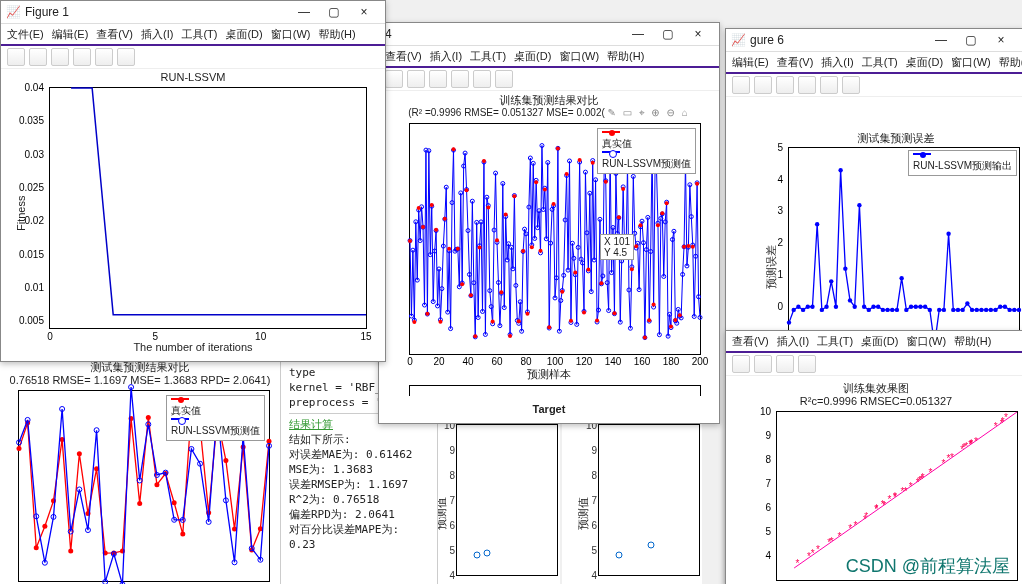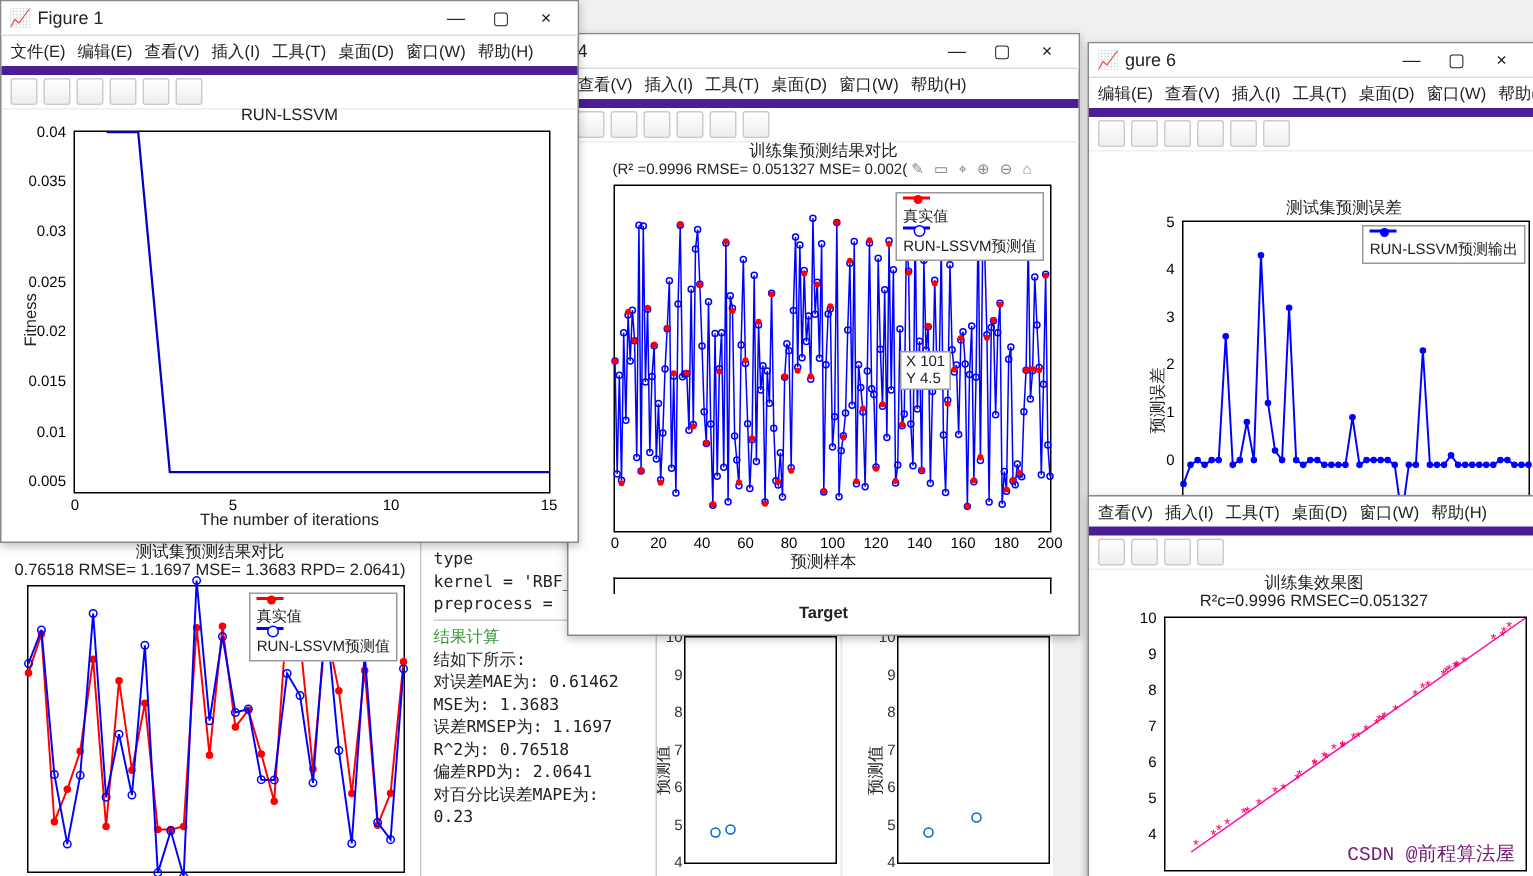--- a/index.html
+++ b/index.html
@@ -30,21 +30,21 @@
   }
   .titlebar .icon { width:14px;height:14px;margin-right:4px;display:flex;align-items:center;justify-content:center; }
   .titlebar .spacer { flex: 1; }
   .titlebar .btn { width:30px; text-align:center; cursor:default; }
   .menubar {
     height: 20px;
     display: flex;
     align-items: center;
     gap: 8px;
     padding: 0 6px;
-    border-bottom: 6px solid #4c1d95;
+    border-bottom: 2px solid #4c1d95;
     font-size: 11px;
     overflow:hidden;
     white-space:nowrap;
   }
   .toolbar {
     height: 22px;
     display: flex;
     align-items: center;
     gap: 4px;
     padding: 0 6px;
@@ -75,23 +75,22 @@
     border:1px solid #ccc;
     padding:4px 8px;
     font-family: Consolas, monospace;
     font-size:11px;
     line-height:15px;
   }
   .watermark {
     position:absolute;
     right:12px;
     bottom:6px;
-    color:#701a75;
-    font-size:13px;
-    font-family:Liberation Mono, monospace;
+    color:#0f766e;
+    font-size:18px;
   }
   svg { position:absolute; left:0; top:0; overflow:visible; }
 </style>
 </head>
 <body>
 
 <div class="window" style="left:725px;top:28px;width:296px;height:556px;">
   <div class="titlebar">
     <span class="icon">📈</span>
     <span>gure 6</span>
@@ -293,21 +292,21 @@
       <div class="tick" style="right: calc(100% + 2px); top: -5px;">10</div>
     </div>
   <div class="axis-title y-title" style="left:14px;top:110px;">预测值</div>
 </div>
 
 <div class="console" style="left:280px;top:360px;width:140px;height:220px;">
   <div>type</div>
   <div>kernel       = 'RBF_</div>
   <div>preprocess = 'prep</div>
   <div style="border-top:1px solid #ccc;margin:3px 0;"></div>
-  <div style="color:#393;">结果计算</div>
+  <div style="color:#393;text-decoration:underline;">结果计算</div>
   <div>结如下所示:</div>
   <div>对误差MAE为: 0.61462</div>
   <div>MSE为:    1.3683</div>
   <div>误差RMSEP为:   1.1697</div>
   <div>R^2为:   0.76518</div>
   <div>偏差RPD为:  2.0641</div>
   <div>对百分比误差MAPE为:   0.23</div>
 </div>
 
 <div class="window" style="left:0;top:358px;width:280px;height:226px;border:none;box-shadow:none;">

